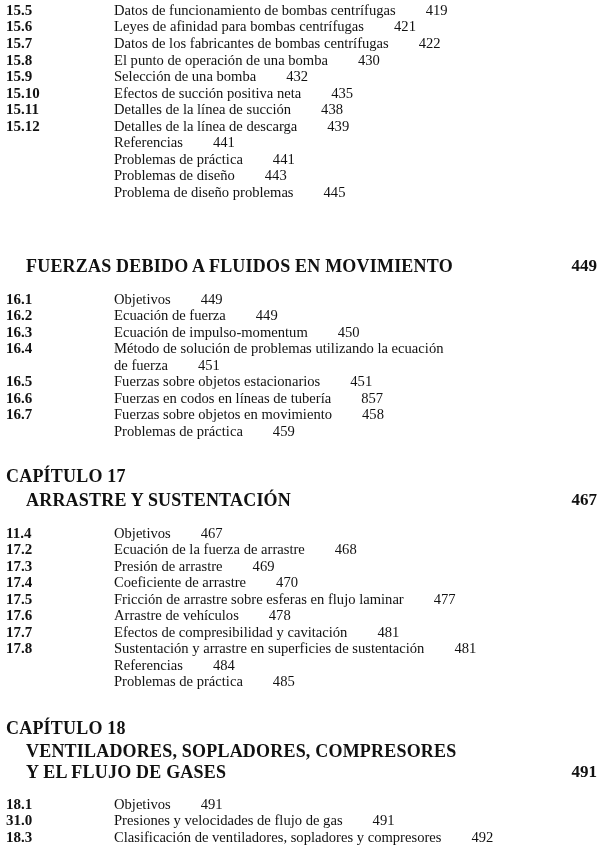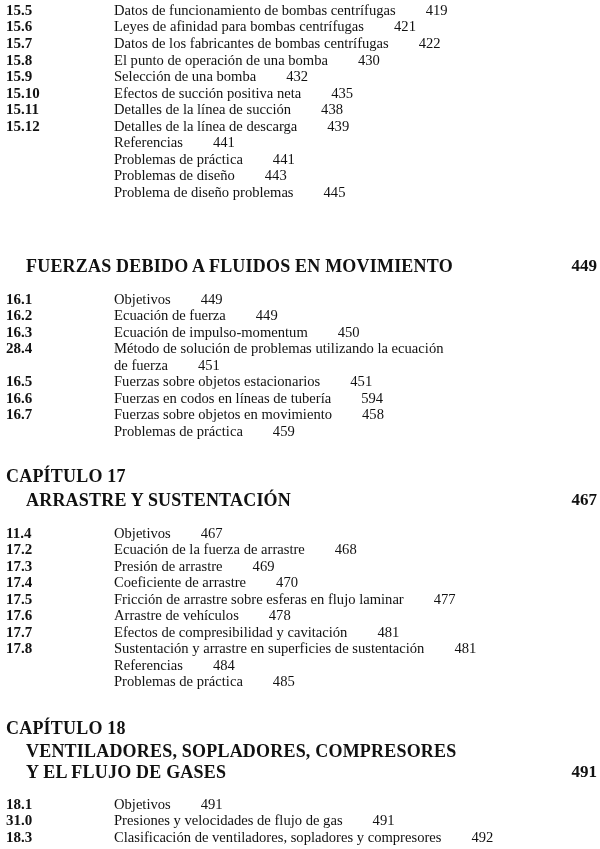--- a/index.html
+++ b/index.html
@@ -132,33 +132,33 @@
   </div>
   <div class="toc-line" style="top:307px">
     <span class="sec-num">16.2</span>
     <span class="sec-title"><span>Ecuación de fuerza</span><span class="sec-page">449</span></span>
   </div>
   <div class="toc-line" style="top:324px">
     <span class="sec-num">16.3</span>
     <span class="sec-title"><span>Ecuación de impulso-momentum</span><span class="sec-page">450</span></span>
   </div>
   <div class="toc-line" style="top:340px">
-    <span class="sec-num">28.4</span>
+    <span class="sec-num">16.4</span>
     <span class="sec-title">Método de solución de problemas utilizando la ecuación</span>
   </div>
   <div class="toc-line" style="top:357px">
     <span class="sec-title"><span>de fuerza</span><span class="sec-page">451</span></span>
   </div>
   <div class="toc-line" style="top:373px">
     <span class="sec-num">16.5</span>
     <span class="sec-title"><span>Fuerzas sobre objetos estacionarios</span><span class="sec-page">451</span></span>
   </div>
   <div class="toc-line" style="top:390px">
     <span class="sec-num">16.6</span>
-    <span class="sec-title"><span>Fuerzas en codos en líneas de tubería</span><span class="sec-page">594</span></span>
+    <span class="sec-title"><span>Fuerzas en codos en líneas de tubería</span><span class="sec-page">857</span></span>
   </div>
   <div class="toc-line" style="top:406px">
     <span class="sec-num">16.7</span>
     <span class="sec-title"><span>Fuerzas sobre objetos en movimiento</span><span class="sec-page">458</span></span>
   </div>
   <div class="toc-line" style="top:423px">
     <span class="sec-title"><span>Problemas de práctica</span><span class="sec-page">459</span></span>
   </div>
 
   <div class="chapter-label" style="top:466px">CAPÍTULO 17</div>

